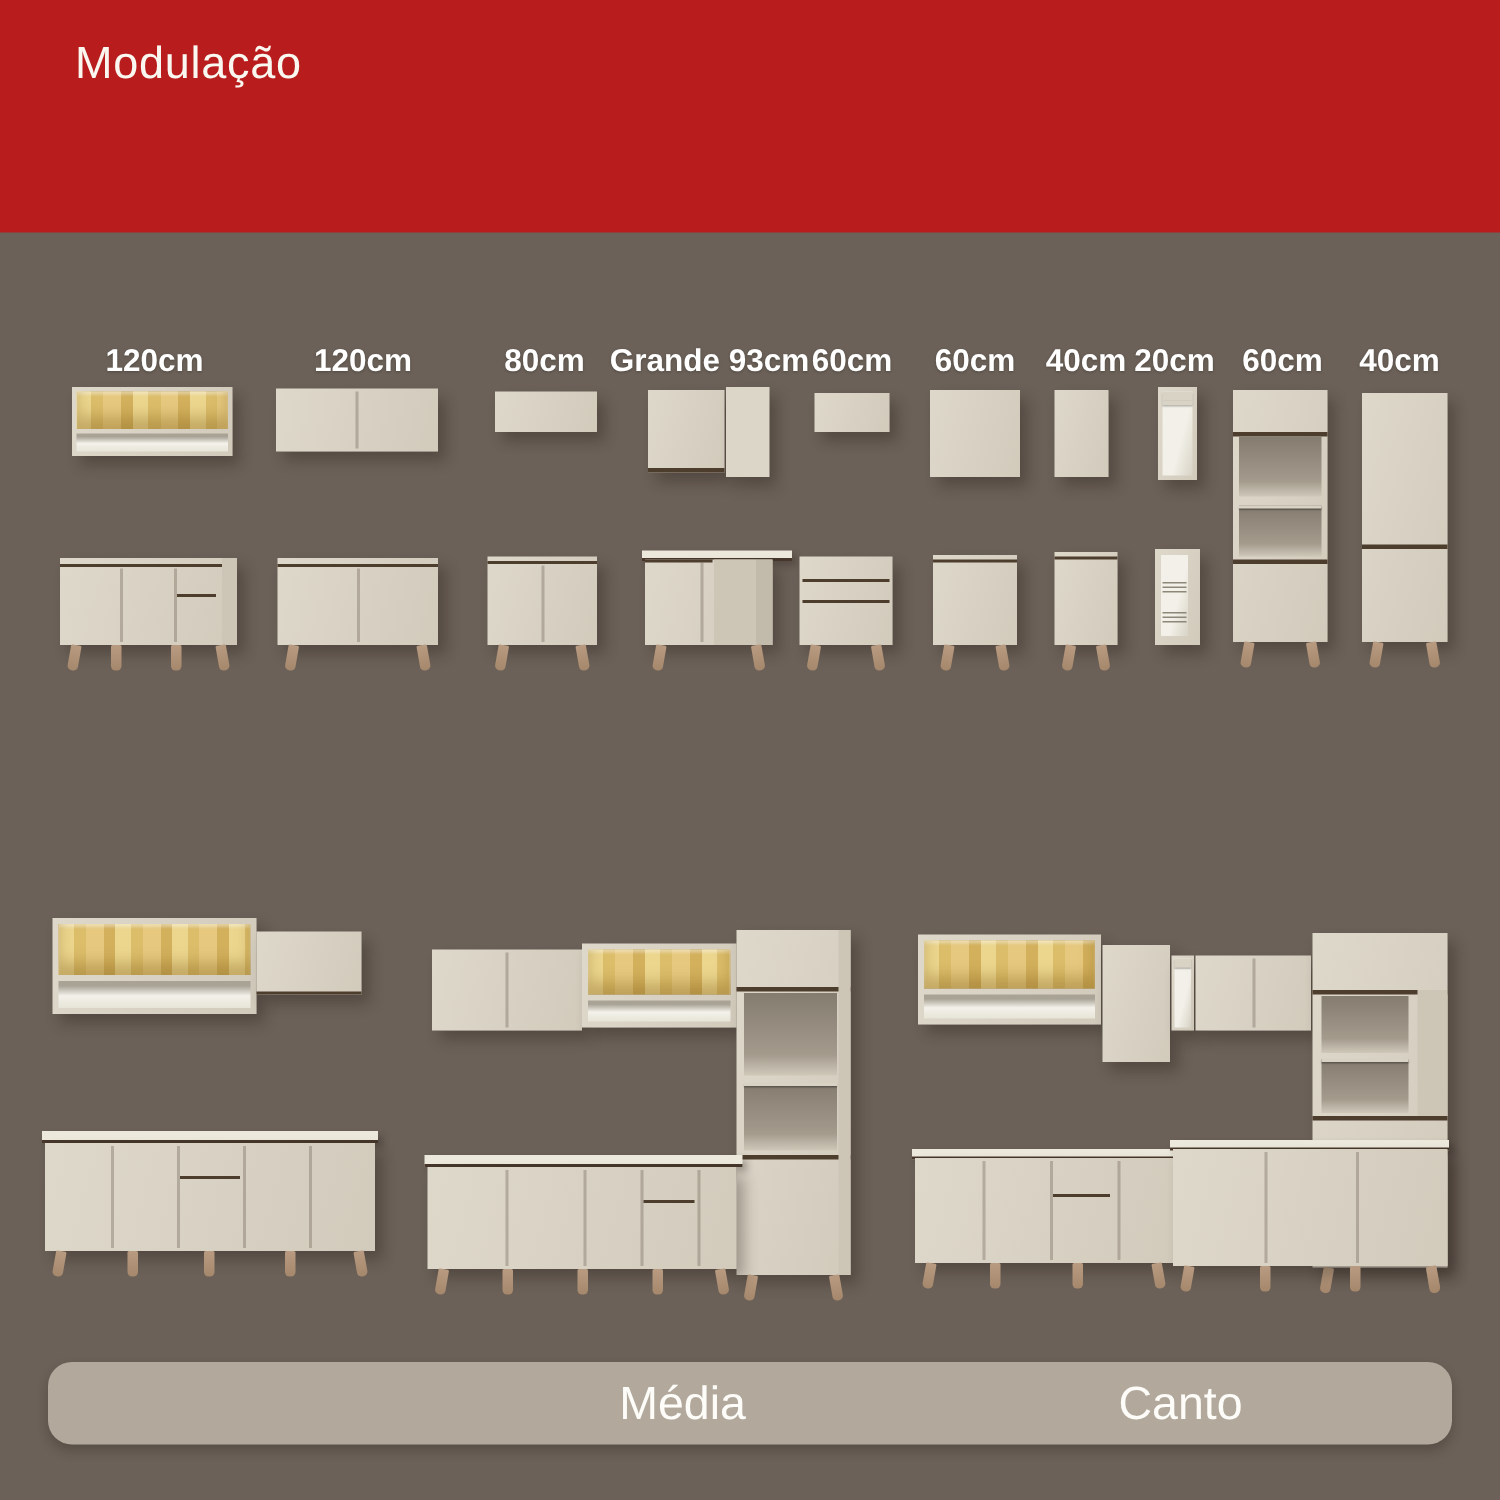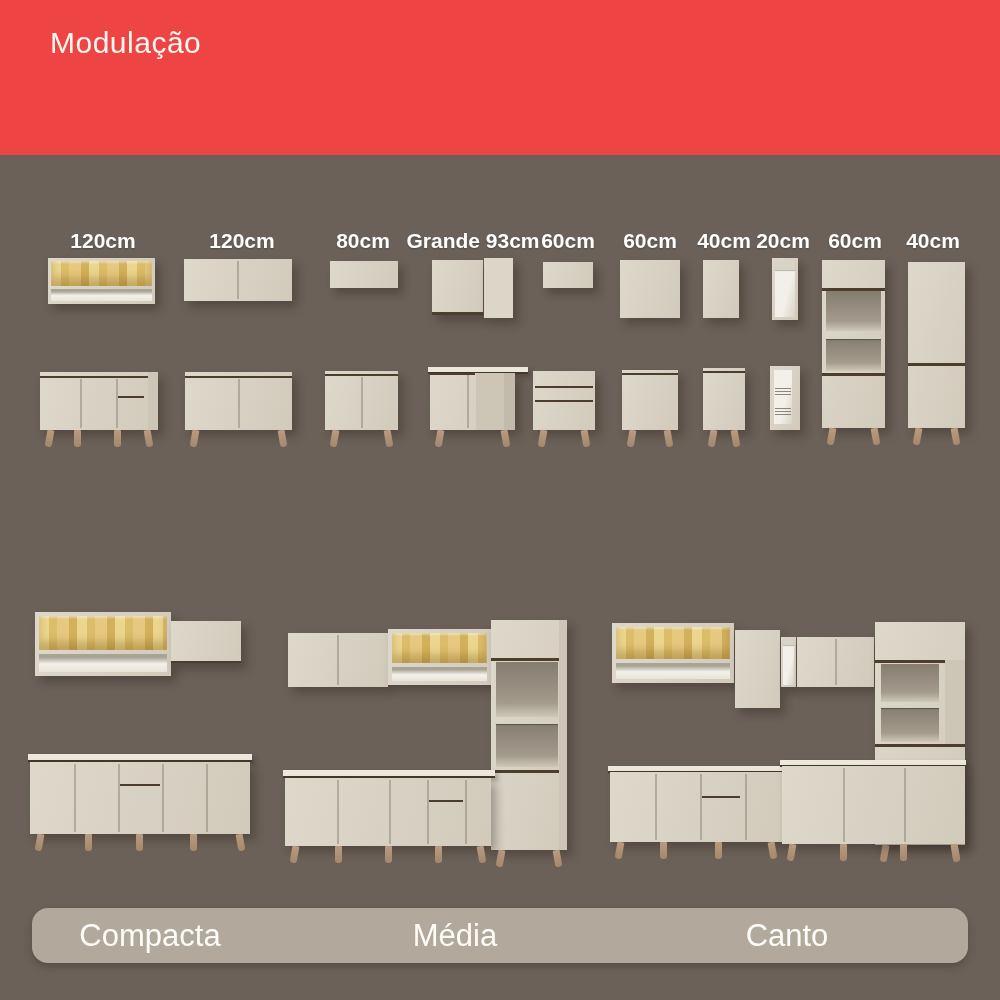--- a/index.html
+++ b/index.html
@@ -1,19 +1,19 @@
 <!DOCTYPE html>
 <html><head>
 <meta charset="utf-8">
 <style>
   html,body{margin:0;padding:0;}
   .stage{position:relative;width:1000px;height:1000px;background:#6b6158;overflow:hidden;
          font-family:"Liberation Sans",sans-serif;}
   
-  .hdr{position:absolute;left:0;top:0;width:1000px;height:155px;background:#ef4444;}
+  .hdr{position:absolute;left:0;top:0;width:1000px;height:155px;background:#b91c1c;}
   .kicker{position:absolute;left:50px;top:26px;font-size:30px;color:#f9f7f0;letter-spacing:.5px;}
   .title{position:absolute;left:46px;top:56px;font-size:64px;font-weight:bold;color:#faf7ef;
          font-family:"DejaVu Serif",serif;letter-spacing:1px;}
   
   .mlabel{position:absolute;top:229px;transform:translateX(-50%);color:#ffffff;font-weight:bold;
           font-size:21px;white-space:nowrap;text-shadow:0 1px 2px rgba(0,0,0,.25);}
   
   .cab{position:absolute;background:linear-gradient(105deg,#ded8cb,#d2cbbc);
        box-shadow:5px 6px 9px rgba(35,28,22,.33);}
   .cab > div{position:absolute;}
@@ -239,18 +239,17 @@
     <div class="counter" style="left:780px;top:760px;width:186px;height:5px"></div>
     <div class="cab legs" style="left:782px;top:766px;width:183px;height:78px">
       <div class="vline" style="left:61px"></div>
       <div class="vline" style="left:122px"></div>
       <div class="leg" style="left:58px;bottom:-17px"></div>
       <div class="leg" style="left:118px;bottom:-17px"></div>
     </div>
   </div>
 
   <div class="pill" style="left:32px;top:908px;width:936px;height:55px;font-size:31px;border-radius:16px">
-    <span class="klabel" style="left:118px">Compacta</span>
     <span class="klabel" style="left:423px">Média</span>
     <span class="klabel" style="left:755px">Canto</span>
   </div>
 
 </div>
 
 </body></html>

